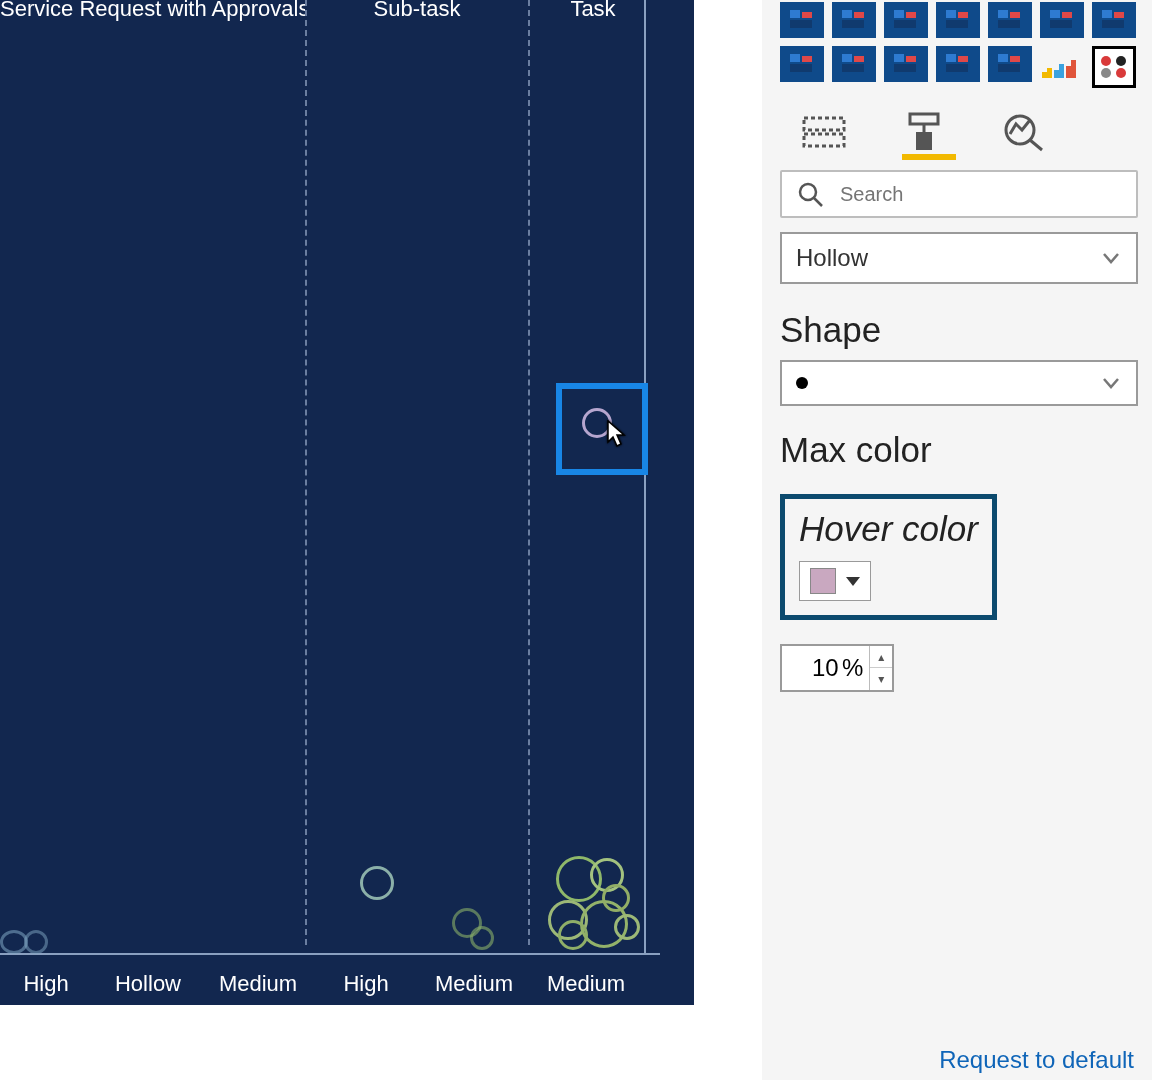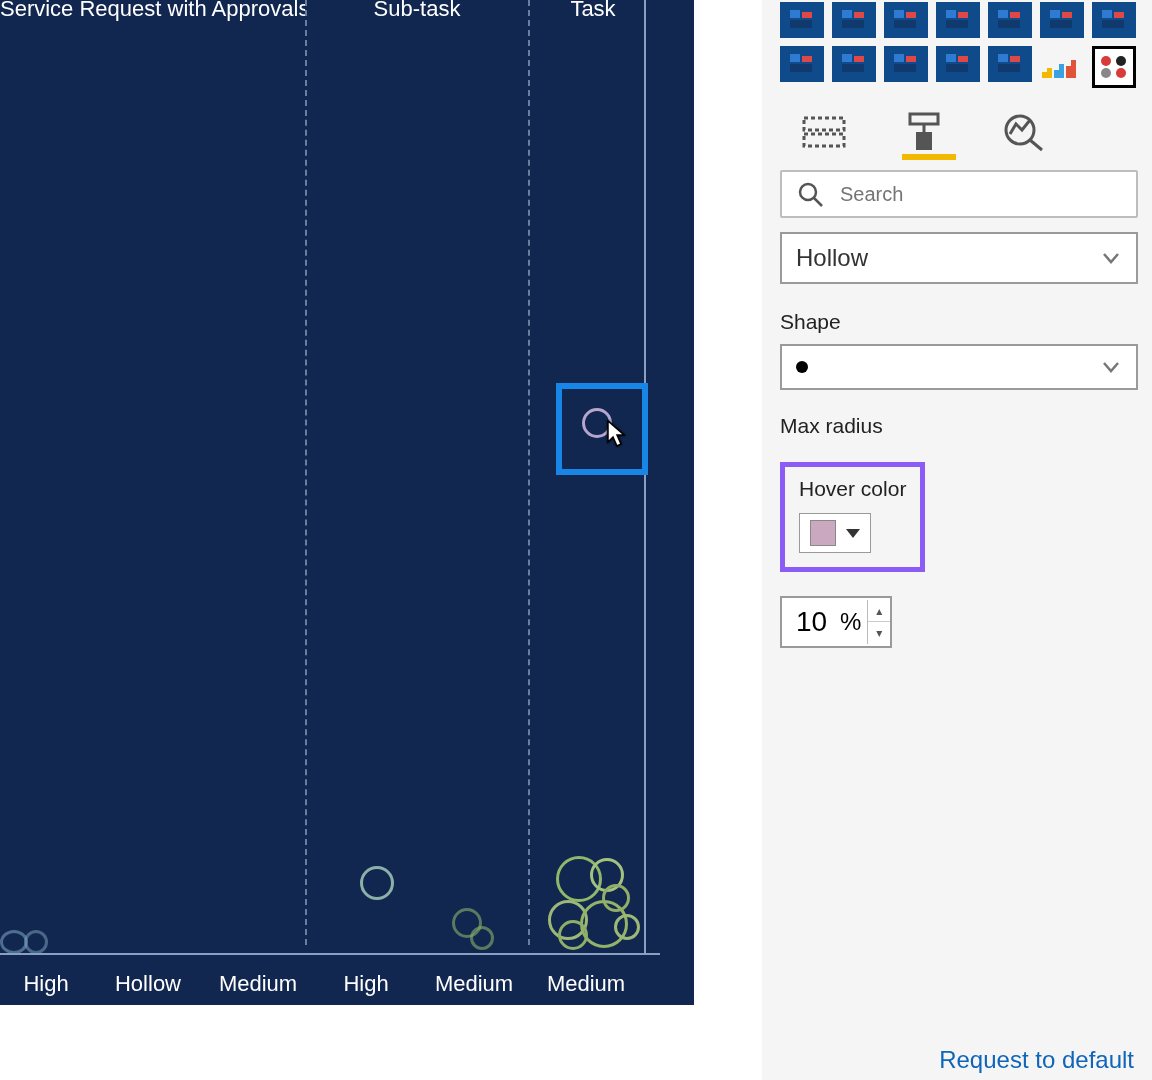--- a/index.html
+++ b/index.html
@@ -38,33 +38,33 @@
   .tab-row { display: flex; gap: 56px; padding: 24px 18px 6px 22px; align-items: center; }
   .tab-icon { width: 44px; height: 40px; color: #555; position: relative; }
   .tab-icon svg { width: 44px; height: 40px; }
   .tab-underline { position: absolute; left: 0; right: -10px; bottom: -8px; height: 6px; background: #f2b900; }
 
   .search-box { margin: 12px 0 14px 0; border: 2px solid #bdbdbd; background: #fff; display:flex; align-items:center; padding: 8px 14px; border-radius: 2px; }
   .search-box svg { width: 28px; height: 28px; color: #555; margin-right: 16px; }
   .search-box input { border: none; outline: none; font-size: 20px; color: #000000; flex:1; background: transparent; }
 
   .field-group { margin-bottom: 24px; }
-  .field-label { font-size: 21px; color: #222; margin-bottom: 10px; }
+  .field-label { font-size: 35px; color: #222; margin-bottom: 10px; }
   .select-box { border: 2px solid #9a9a9a; background: #fff; padding: 10px 14px; display:flex; align-items:center; justify-content:space-between; font-size: 24px; color: #333; cursor: pointer; }
   .select-box .chev { width: 22px; height: 22px; color: #777; }
   .text-input { width: 100%; border: 2px solid #9a9a9a; background: #fff; padding: 10px 14px; font-size: 24px; color: #333; outline:none; }
   .text-input::placeholder { color: #888; }
 
-  .hover-frame { border: 5px solid #8b5cf6; padding: 10px 14px 14px 14px; width: fit-content; }
+  .hover-frame { border: 5px solid #0c4a6e; padding: 10px 14px 14px 14px; width: fit-content; font-style: italic; }
   .color-picker { border: 1px solid #9a9a9a; background: #fff; display:flex; align-items:center; gap: 10px; padding: 6px 10px; width: fit-content; cursor:pointer; }
   .swatch { width: 26px; height: 26px; border: 1px solid #888; }
   .caret { width: 0; height: 0; border-left: 7px solid transparent; border-right: 7px solid transparent; border-top: 9px solid #333; }
 
   .spinner-row { display:flex; align-items:center; gap: 0; width: fit-content; border:2px solid #9a9a9a; background:#fff; }
-  .spinner-row .val { padding: 8px 14px; font-size: 28px; width: 58px; text-align:center; }
+  .spinner-row .val { padding: 8px 30px; font-size: 24px; width: 58px; text-align:center; }
   .spinner-row .pct { padding: 8px 6px 8px 0; font-size: 24px; }
   .spin-btns { display:flex; flex-direction:column; border-left:1px solid #bbb; }
   .spin-btns .sb { width: 22px; height: 22px; display:flex; align-items:center; justify-content:center; color:#555; font-size:12px; cursor:pointer; }
   .spin-btns .sb:first-child { border-bottom:1px solid #ccc; }
 
   .revert-link { position:absolute; right: 18px; bottom: 6px; color:#0f65b8; font-size:24px; }
 
   .shape-dot { width: 12px; height: 12px; background:#000; border-radius:50%; }
 </style>
 </head>
@@ -280,21 +280,21 @@
       <div class="field-label">Shape</div>
       <div class="select-box">
         <span class="shape-dot"></span>
         <svg class="chev" viewBox="0 0 22 22">
             <polyline points="4,7 11,15 18,7" fill="none" stroke="#777" stroke-width="2.5"></polyline>
           </svg>
       </div>
     </div>
 
     <div class="field-group">
-      <div class="field-label">Max radius</div>
+      <div class="field-label">Max color</div>
     </div>
 
 
     <div class="field-group">
       <div class="hover-frame">
         <div class="field-label" style="margin-bottom:12px;">Hover color</div>
         <div class="color-picker">
           <div class="swatch" id="hover-swatch" style="background: rgb(201, 168, 192);"></div>
           <div class="caret"></div>
         </div>

